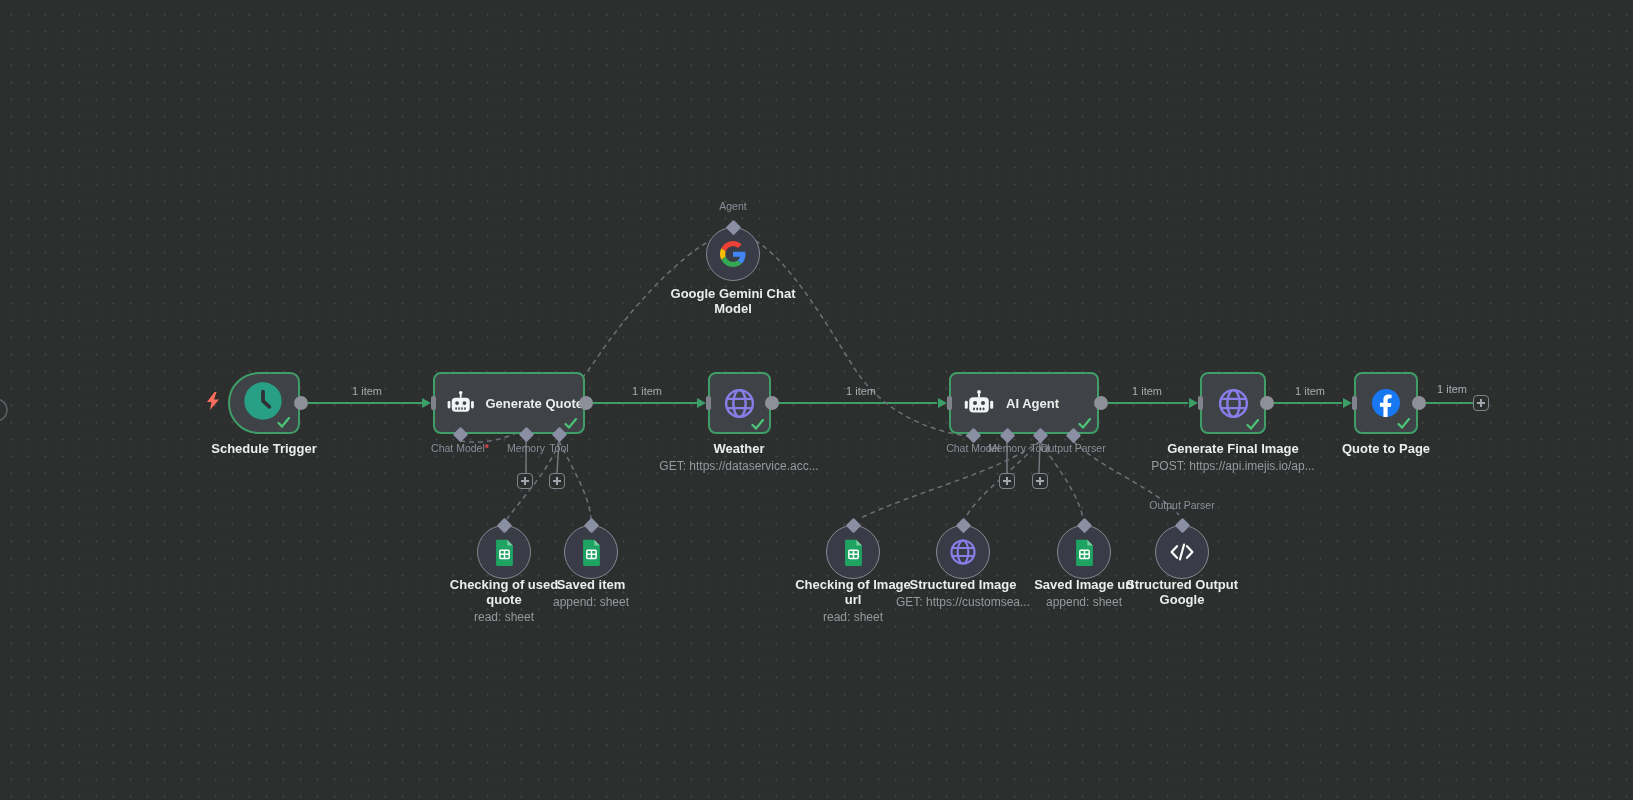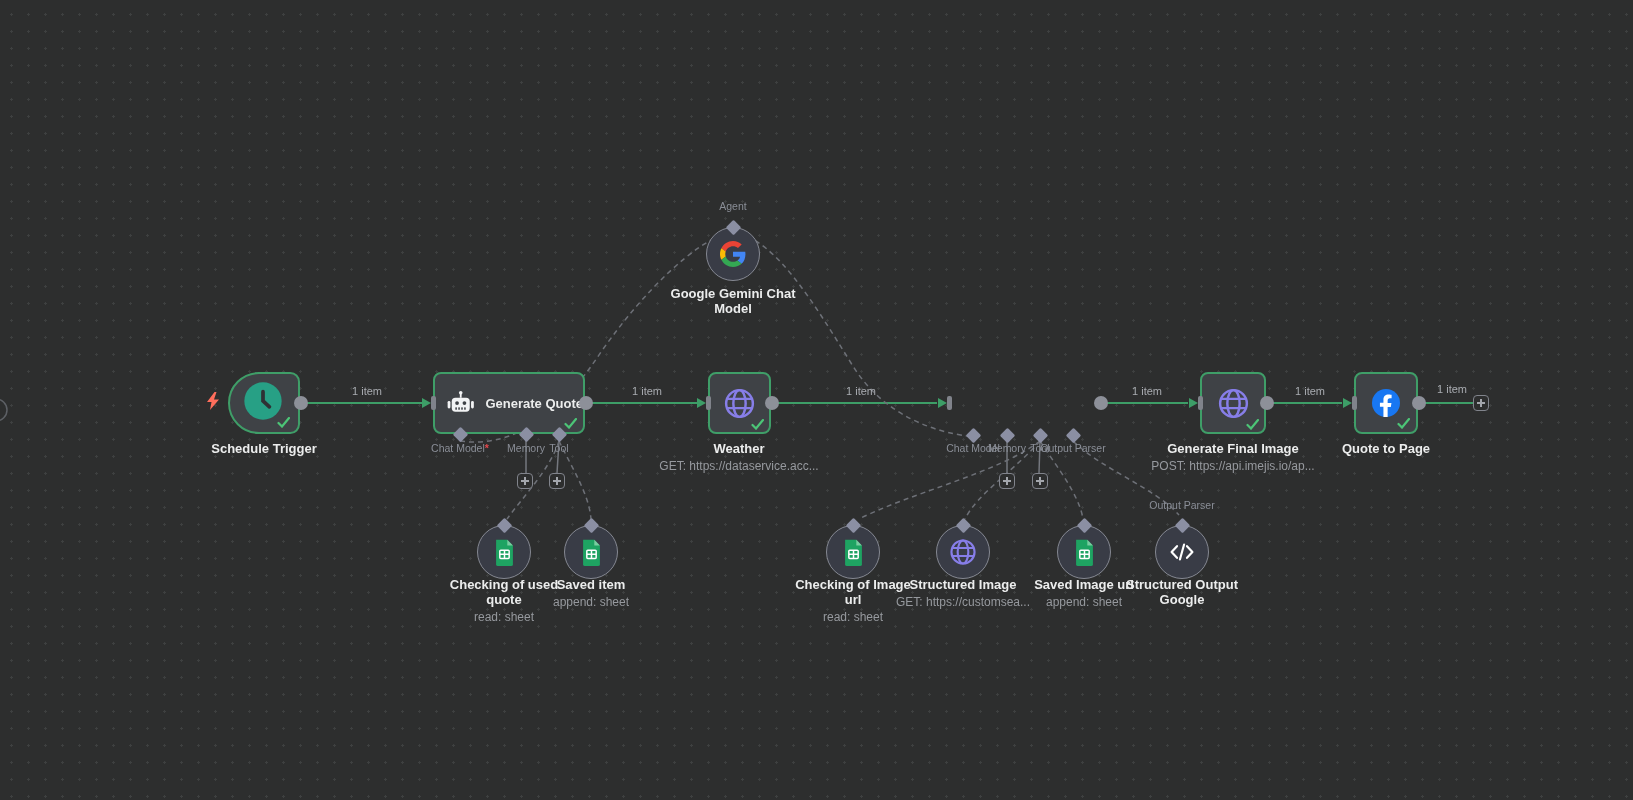--- a/index.html
+++ b/index.html
@@ -153,20 +153,43 @@
     </svg>
     <svg class="check" style="right:5px;bottom:2px;" width="13" height="11" viewBox="0 0 13 11">
       <path d="M1.5 6 l3.5 3.5 7-8.5" stroke="#4cc577" stroke-width="2.2" fill="none" stroke-linecap="round"></path>
     </svg>
   </div>
   <div class="title-block" style="left:739px;top:441px;">
     <span>Weather</span>
     <span class="sub">GET: https://dataservice.acc...</span>
   </div>
 
+  <div class="node" style="left:949px;width:150px;padding-left:12px;gap:11px;">
+    <svg width="32" height="29" viewBox="0 0 36 32">
+      <g fill="#f2f3f4">
+        <circle cx="18" cy="3" r="2.2"></circle>
+          <rect x="16.9" y="4" width="2.2" height="5"></rect>
+        <rect x="2" y="13" width="3.4" height="9" rx="1.6"></rect>
+          <rect x="30.6" y="13" width="3.4" height="9" rx="1.6"></rect>
+        <rect x="7" y="9" width="22" height="17" rx="4.5"></rect>
+      </g>
+      <g fill="#3f4246">
+        <circle cx="13.5" cy="15.5" r="2.3"></circle>
+          <circle cx="22.5" cy="15.5" r="2.3"></circle>
+        <rect x="11.4" y="20.5" width="1.9" height="3.2" rx=".8"></rect>
+          <rect x="15" y="20.5" width="1.9" height="3.2" rx=".8"></rect>
+        <rect x="18.6" y="20.5" width="1.9" height="3.2" rx=".8"></rect>
+          <rect x="22.2" y="20.5" width="1.9" height="3.2" rx=".8"></rect>
+      </g>
+    </svg>
+    <span class="in-title">AI Agent</span>
+    <svg class="check" style="right:6px;bottom:3px;" width="13" height="11" viewBox="0 0 13 11">
+      <path d="M1.5 6 l3.5 3.5 7-8.5" stroke="#4cc577" stroke-width="2.2" fill="none" stroke-linecap="round"></path>
+    </svg>
+  </div>
 
   <div class="node" style="left:1200px;width:66px;justify-content:center;">
     <svg width="37" height="37" viewBox="0 0 36 36">
       <g stroke="#877ee8" stroke-width="2.4" fill="none">
         <circle cx="18" cy="18" r="13"></circle>
           <ellipse cx="18" cy="18" rx="6" ry="13"></ellipse>
         <path d="M6.2 13.5 h23.6 M6.2 22.5 h23.6"></path>
       </g>
     </svg>
     <svg class="check" style="right:5px;bottom:2px;" width="13" height="11" viewBox="0 0 13 11">

